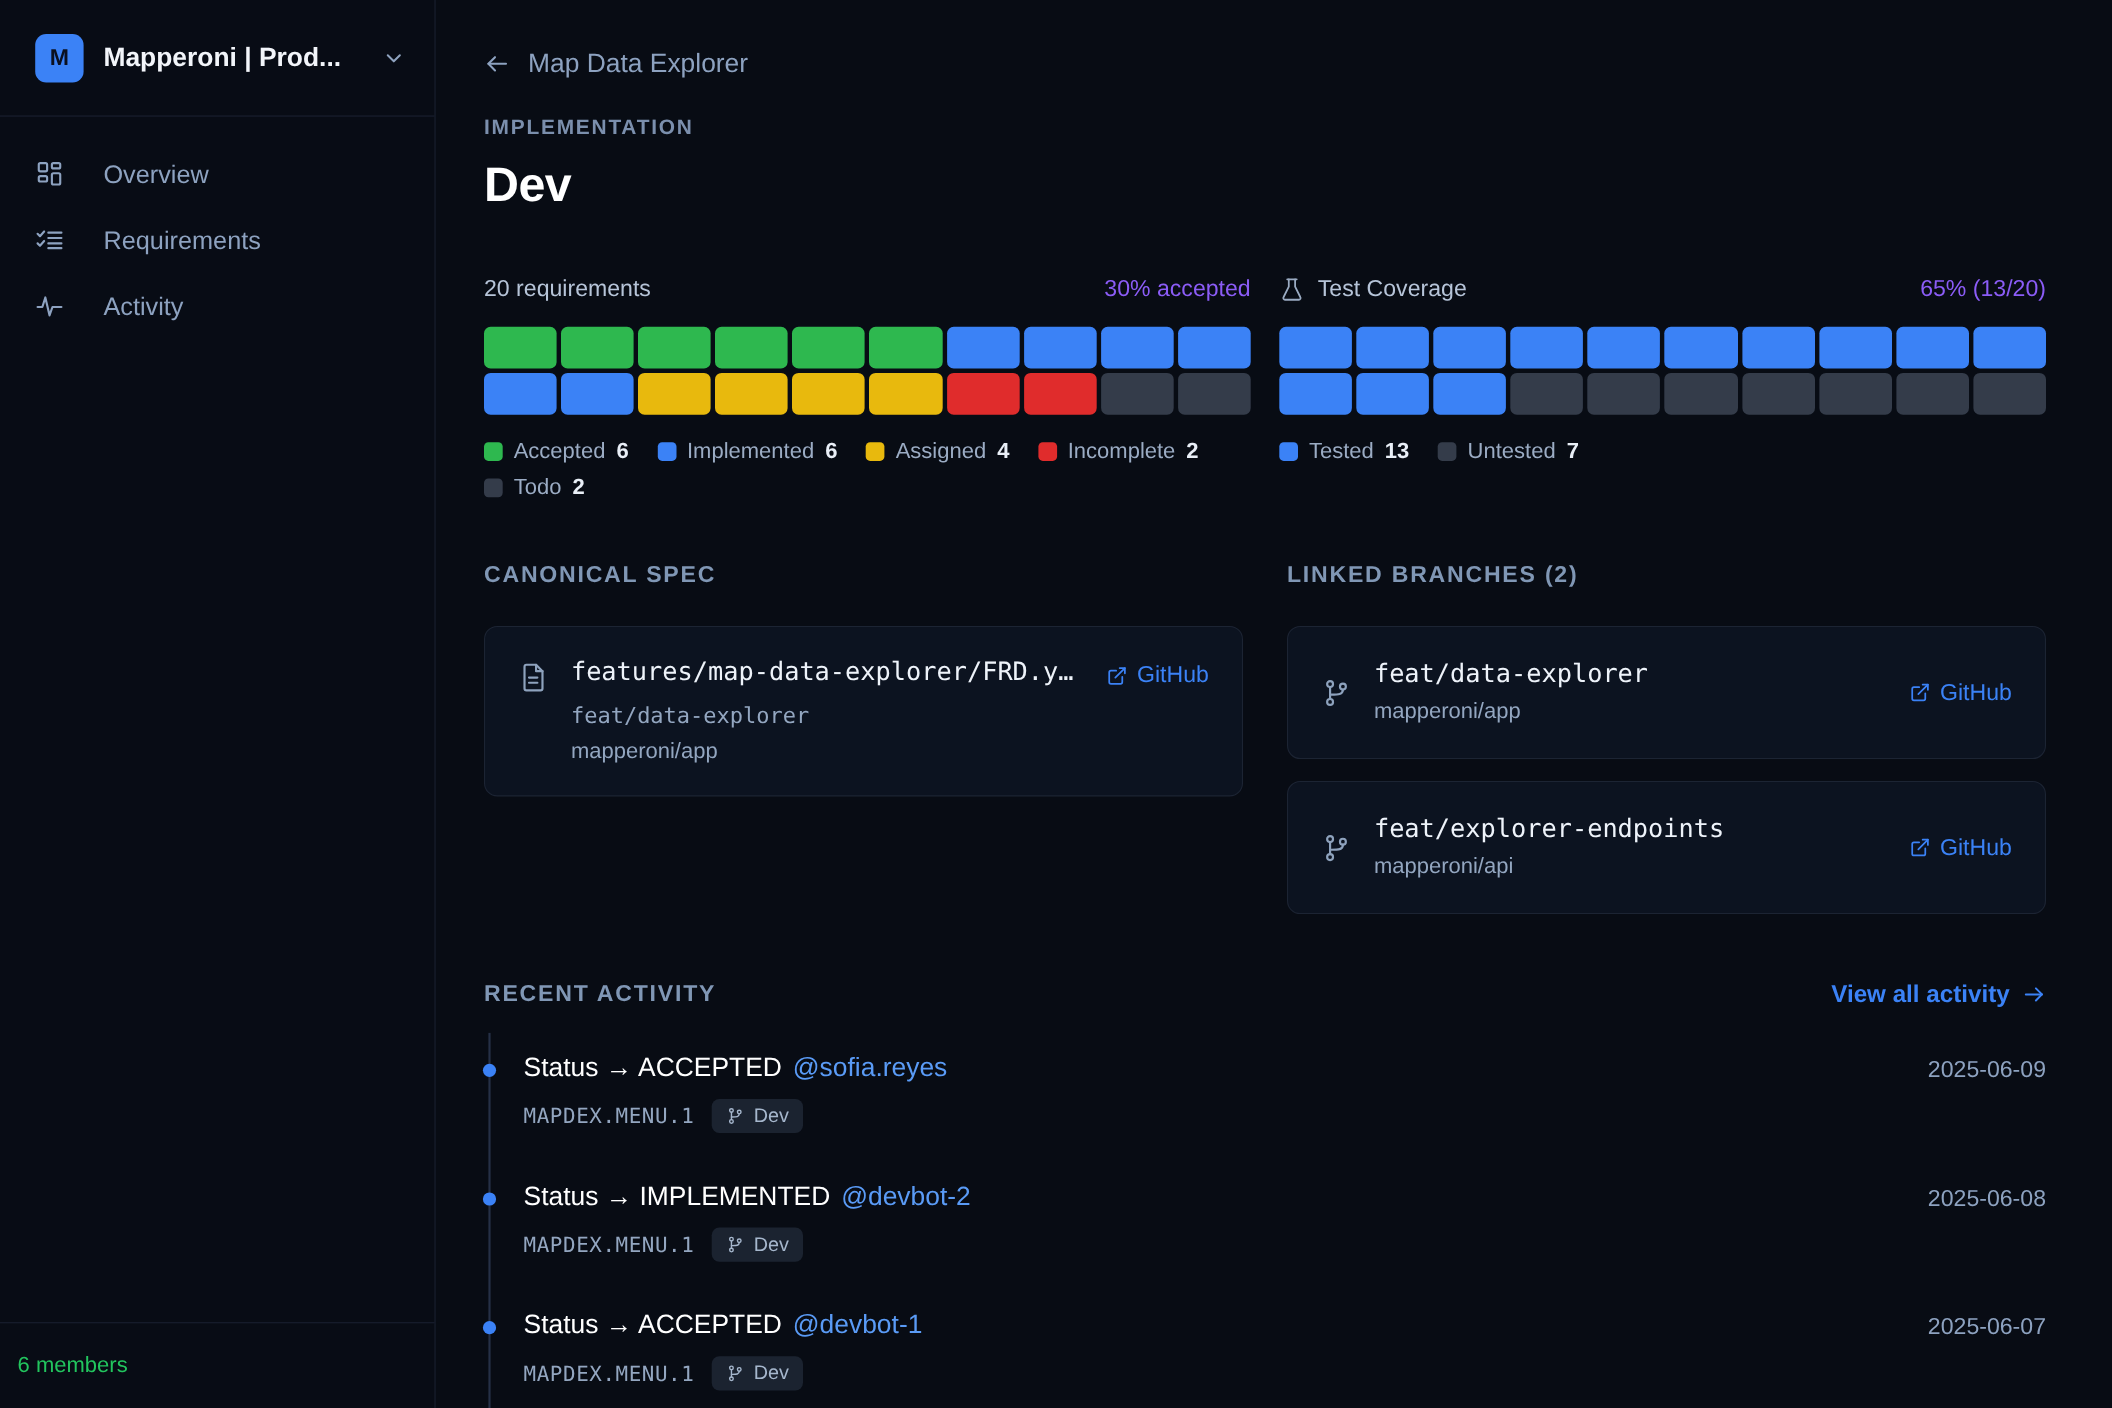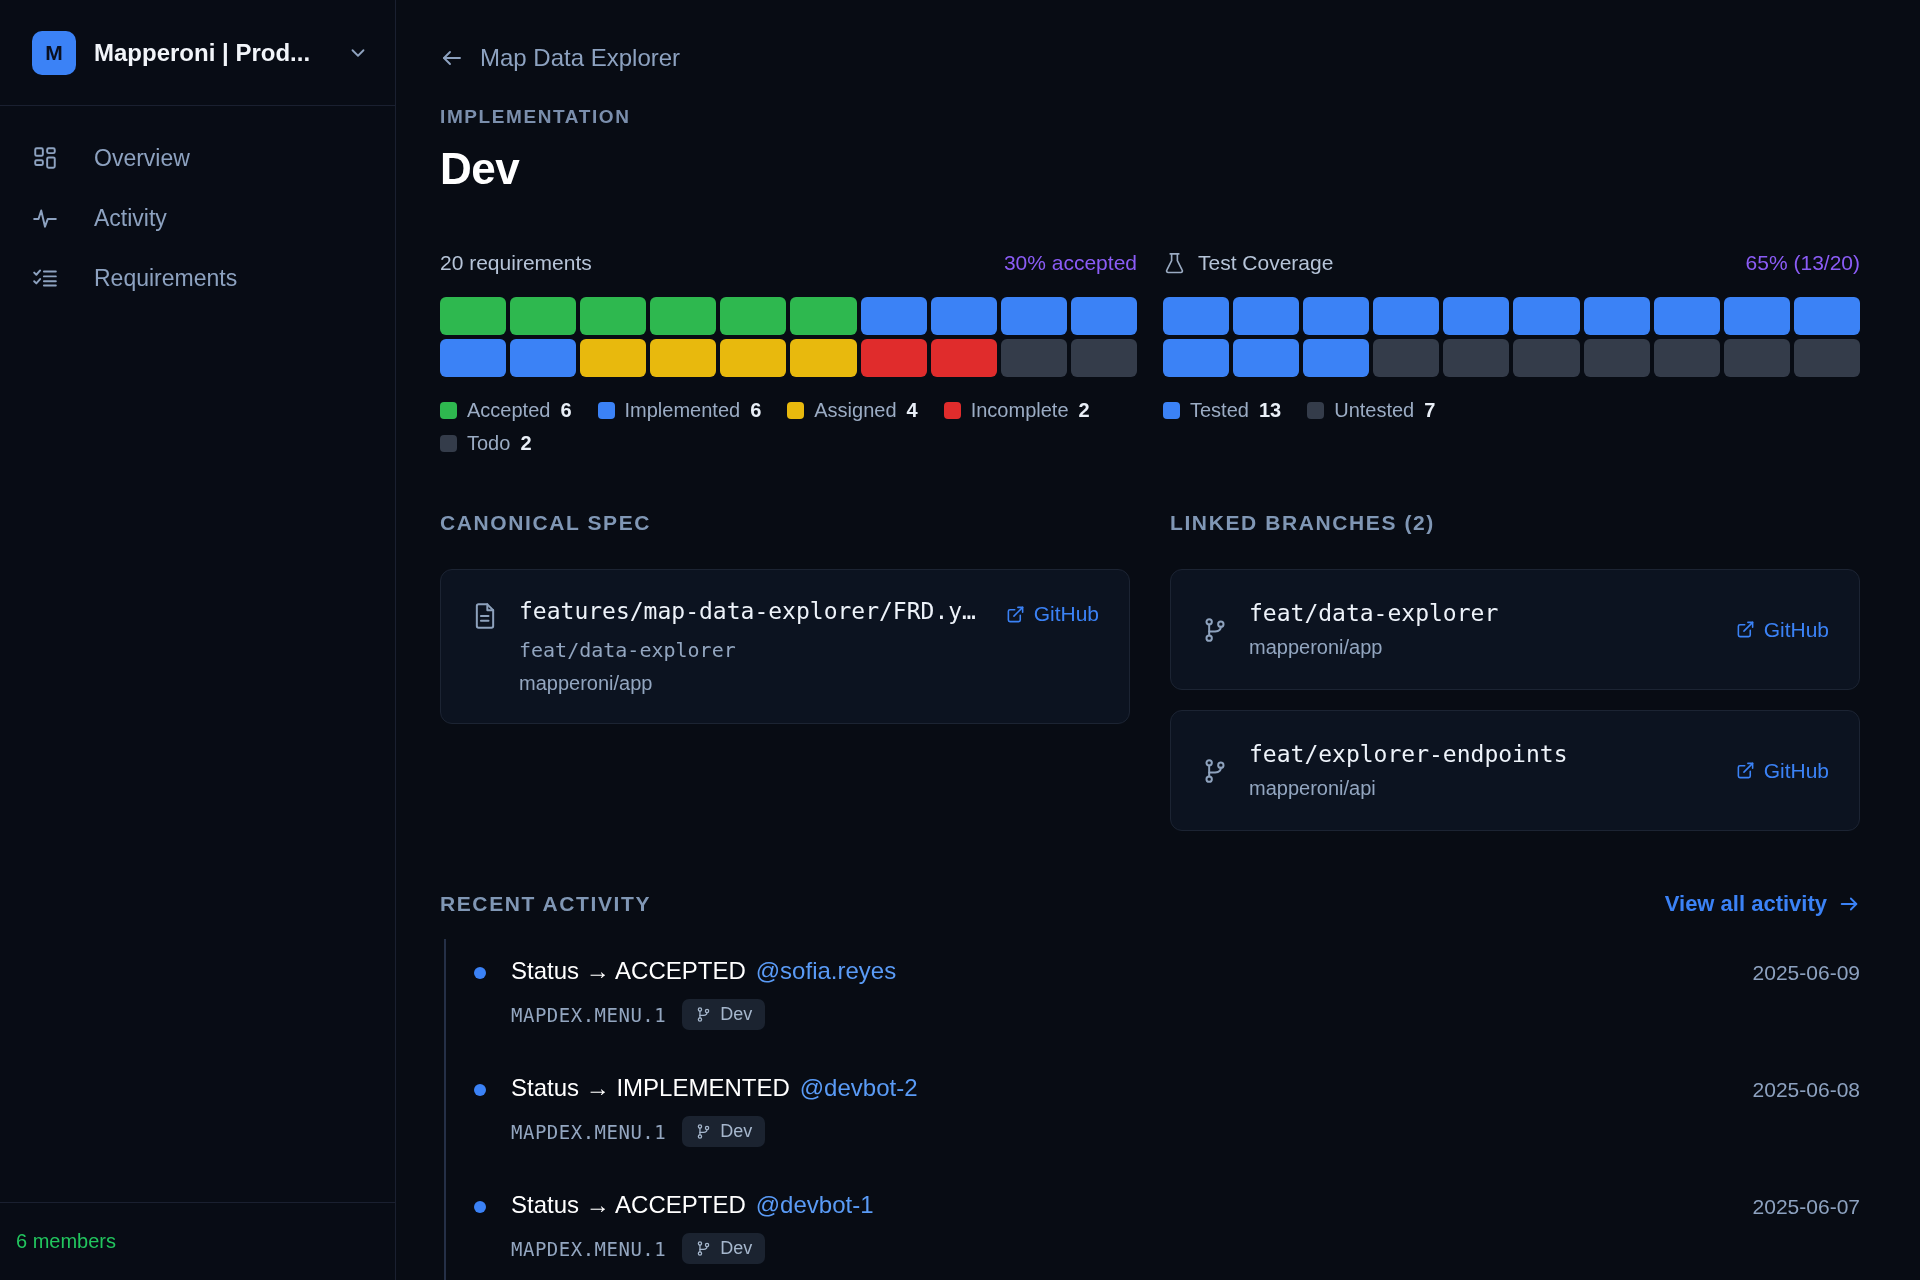--- a/index.html
+++ b/index.html
@@ -124,21 +124,21 @@
   
   .activity { margin-top: 60px; }
   .view-all { display: flex; align-items: center; gap: 11px; color: #3b82f6; font-size: 22px; font-weight: bold; cursor: pointer; }
   .view-all .arr { width: 22px; height: 22px; flex: 0 0 22px; }
 
   .timeline { position: relative; padding-left: 36px; margin-top: 14px; }
   .timeline::before {
     content: ""; position: absolute; left: 4px; top: 0; bottom: -40px;
     width: 2px; background: #253047;
   }
-  .act-row { position: relative; padding: 18px 0 26px 0; display: flex; align-items: flex-start; margin-left: 35px; }
+  .act-row { position: relative; padding: 18px 0 26px 0; display: flex; align-items: flex-start; }
   .act-row .dot {
     position: absolute; left: -37px; top: 28px;
     width: 12px; height: 12px; border-radius: 50%; background: #3b82f6;
   }
   .act-left { flex: 1 1 auto; min-width: 0; }
   .act-title { font-size: 24px; color: #ffffff; }
   .act-title .user { color: #5a9bf6; margin-left: 10px; }
   .act-meta { display: flex; align-items: center; gap: 16px; margin-top: 14px; }
   .act-id { color: #93a6c0; font-size: 19px; font-family: "DejaVu Sans Mono", monospace; letter-spacing: 0.5px; }
   .chip {
@@ -169,41 +169,41 @@
       <div class="nav-item">
         <span class="ico">
           <svg viewBox="0 0 24 24" fill="none" stroke="currentColor" stroke-width="1.8">
               <rect x="3" y="3" width="7" height="7" rx="1.3"></rect>
               <rect x="14" y="3" width="7" height="4.5" rx="1.3"></rect>
               <rect x="3" y="14" width="7" height="4.5" rx="1.3"></rect>
               <rect x="14" y="11.5" width="7" height="9.5" rx="1.3"></rect>
             </svg>
         </span>
         <span>Overview</span>
-      </div>
-      <div class="nav-item">
-        <span class="ico">
-          <svg viewBox="0 0 24 24" fill="none" stroke="currentColor" stroke-width="1.8" stroke-linecap="round" stroke-linejoin="round">
-              <polyline points="2 13 6 13 8.5 5 12 20 14.5 13 22 13"></polyline>
-            </svg>
-        </span>
-        <span>Activity</span>
       </div>
       <div class="nav-item">
         <span class="ico">
           <svg viewBox="0 0 24 24" fill="none" stroke="currentColor" stroke-width="1.8" stroke-linecap="round" stroke-linejoin="round">
               <polyline points="2 7 4 9 7.5 5"></polyline>
               <polyline points="2 15 4 17 7.5 13"></polyline>
               <line x1="11" y1="6" x2="22" y2="6"></line>
               <line x1="11" y1="10.5" x2="22" y2="10.5"></line>
               <line x1="11" y1="15" x2="22" y2="15"></line>
               <line x1="11" y1="19" x2="22" y2="19"></line>
             </svg>
         </span>
         <span>Requirements</span>
+      </div>
+      <div class="nav-item">
+        <span class="ico">
+          <svg viewBox="0 0 24 24" fill="none" stroke="currentColor" stroke-width="1.8" stroke-linecap="round" stroke-linejoin="round">
+              <polyline points="2 13 6 13 8.5 5 12 20 14.5 13 22 13"></polyline>
+            </svg>
+        </span>
+        <span>Activity</span>
       </div>
     </nav>
 
     <div class="ws-footer">
       <span>6 members</span>
     </div>
   </aside>
 
   <main class="main">
 

